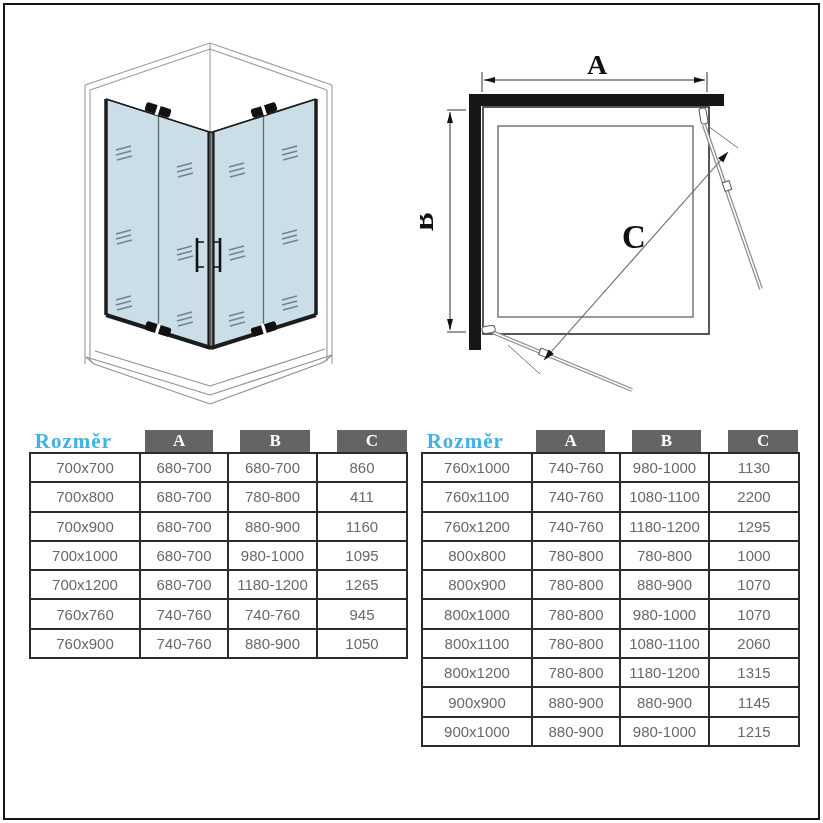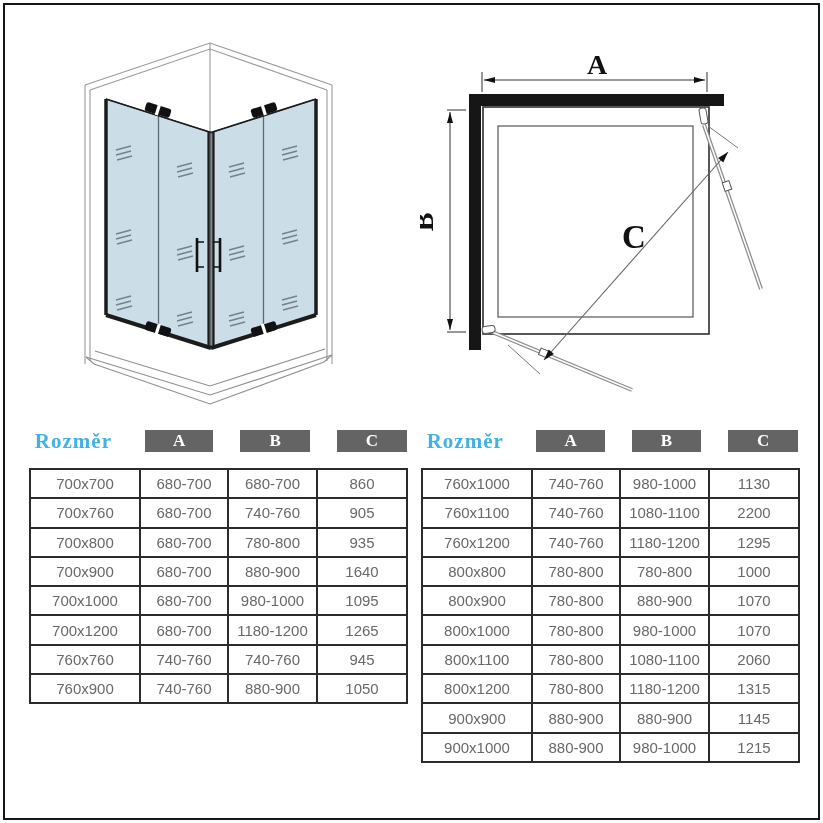--- a/index.html
+++ b/index.html
@@ -4,21 +4,21 @@
 <style>
   html,body{margin:0;padding:0;background:#ffffff;width:823px;height:823px;overflow:hidden;
     font-family:"Liberation Sans", sans-serif;}
   .frame{position:absolute;left:3px;top:3px;right:3px;bottom:3px;border:2px solid #161616;background:#fff;}
   .fig{position:absolute;top:18px;width:390px;height:402px;}
   .fig-left{left:20px;}
   .fig-right{left:420px;}
   .size-table{position:absolute;top:430px;}
   .t-left{left:29px;width:378px;}
   .t-right{left:421px;width:377px;}
-  .thead{display:flex;align-items:stretch;height:22px;margin-bottom:16px;gap:24px;}
+  .thead{display:flex;align-items:stretch;height:22px;margin-bottom:0;gap:24px;}
   .h-dim{width:110px;text-align:center;font-family:"Liberation Serif", serif;font-weight:bold;
     font-size:21px;line-height:22px;color:#41b1e6;letter-spacing:1px;}
   .h-col{width:85px;margin-left:3px;background:#646464;color:#ffffff;text-align:center;
     font-family:"Liberation Serif", serif;font-weight:bold;font-size:17px;line-height:22px;}
   .h-col.b{width:86px}.h-col.c{width:87px}
   table.body{border-collapse:collapse;width:100%;table-layout:fixed;}
   table.body td{border:2px solid #2b2b2b;height:27.3px;text-align:center;vertical-align:middle;
     font-size:15px;color:#686868;padding:0;background:#fff;}
   col.c0{width:110px}col.c1{width:88px}col.c2{width:89px}col.c3{width:90px}
   .dimtext{font-family:"Liberation Serif", serif;font-weight:bold;fill:#111;}
@@ -176,36 +176,30 @@
         <col class="c3">
       </colgroup>
     <tbody>
         <tr>
           <td>700x700</td>
           <td>680-700</td>
           <td>680-700</td>
           <td>860</td>
         </tr>
         <tr>
-          <td>700x760</td>
-          <td>680-700</td>
-          <td>740-760</td>
-          <td>905</td>
-        </tr>
-        <tr>
           <td>700x800</td>
           <td>680-700</td>
           <td>780-800</td>
-          <td>935</td>
+          <td>411</td>
         </tr>
         <tr>
           <td>700x900</td>
           <td>680-700</td>
           <td>880-900</td>
-          <td>1640</td>
+          <td>1160</td>
         </tr>
         <tr>
           <td>700x1000</td>
           <td>680-700</td>
           <td>980-1000</td>
           <td>1095</td>
         </tr>
         <tr>
           <td>700x1200</td>
           <td>680-700</td>

